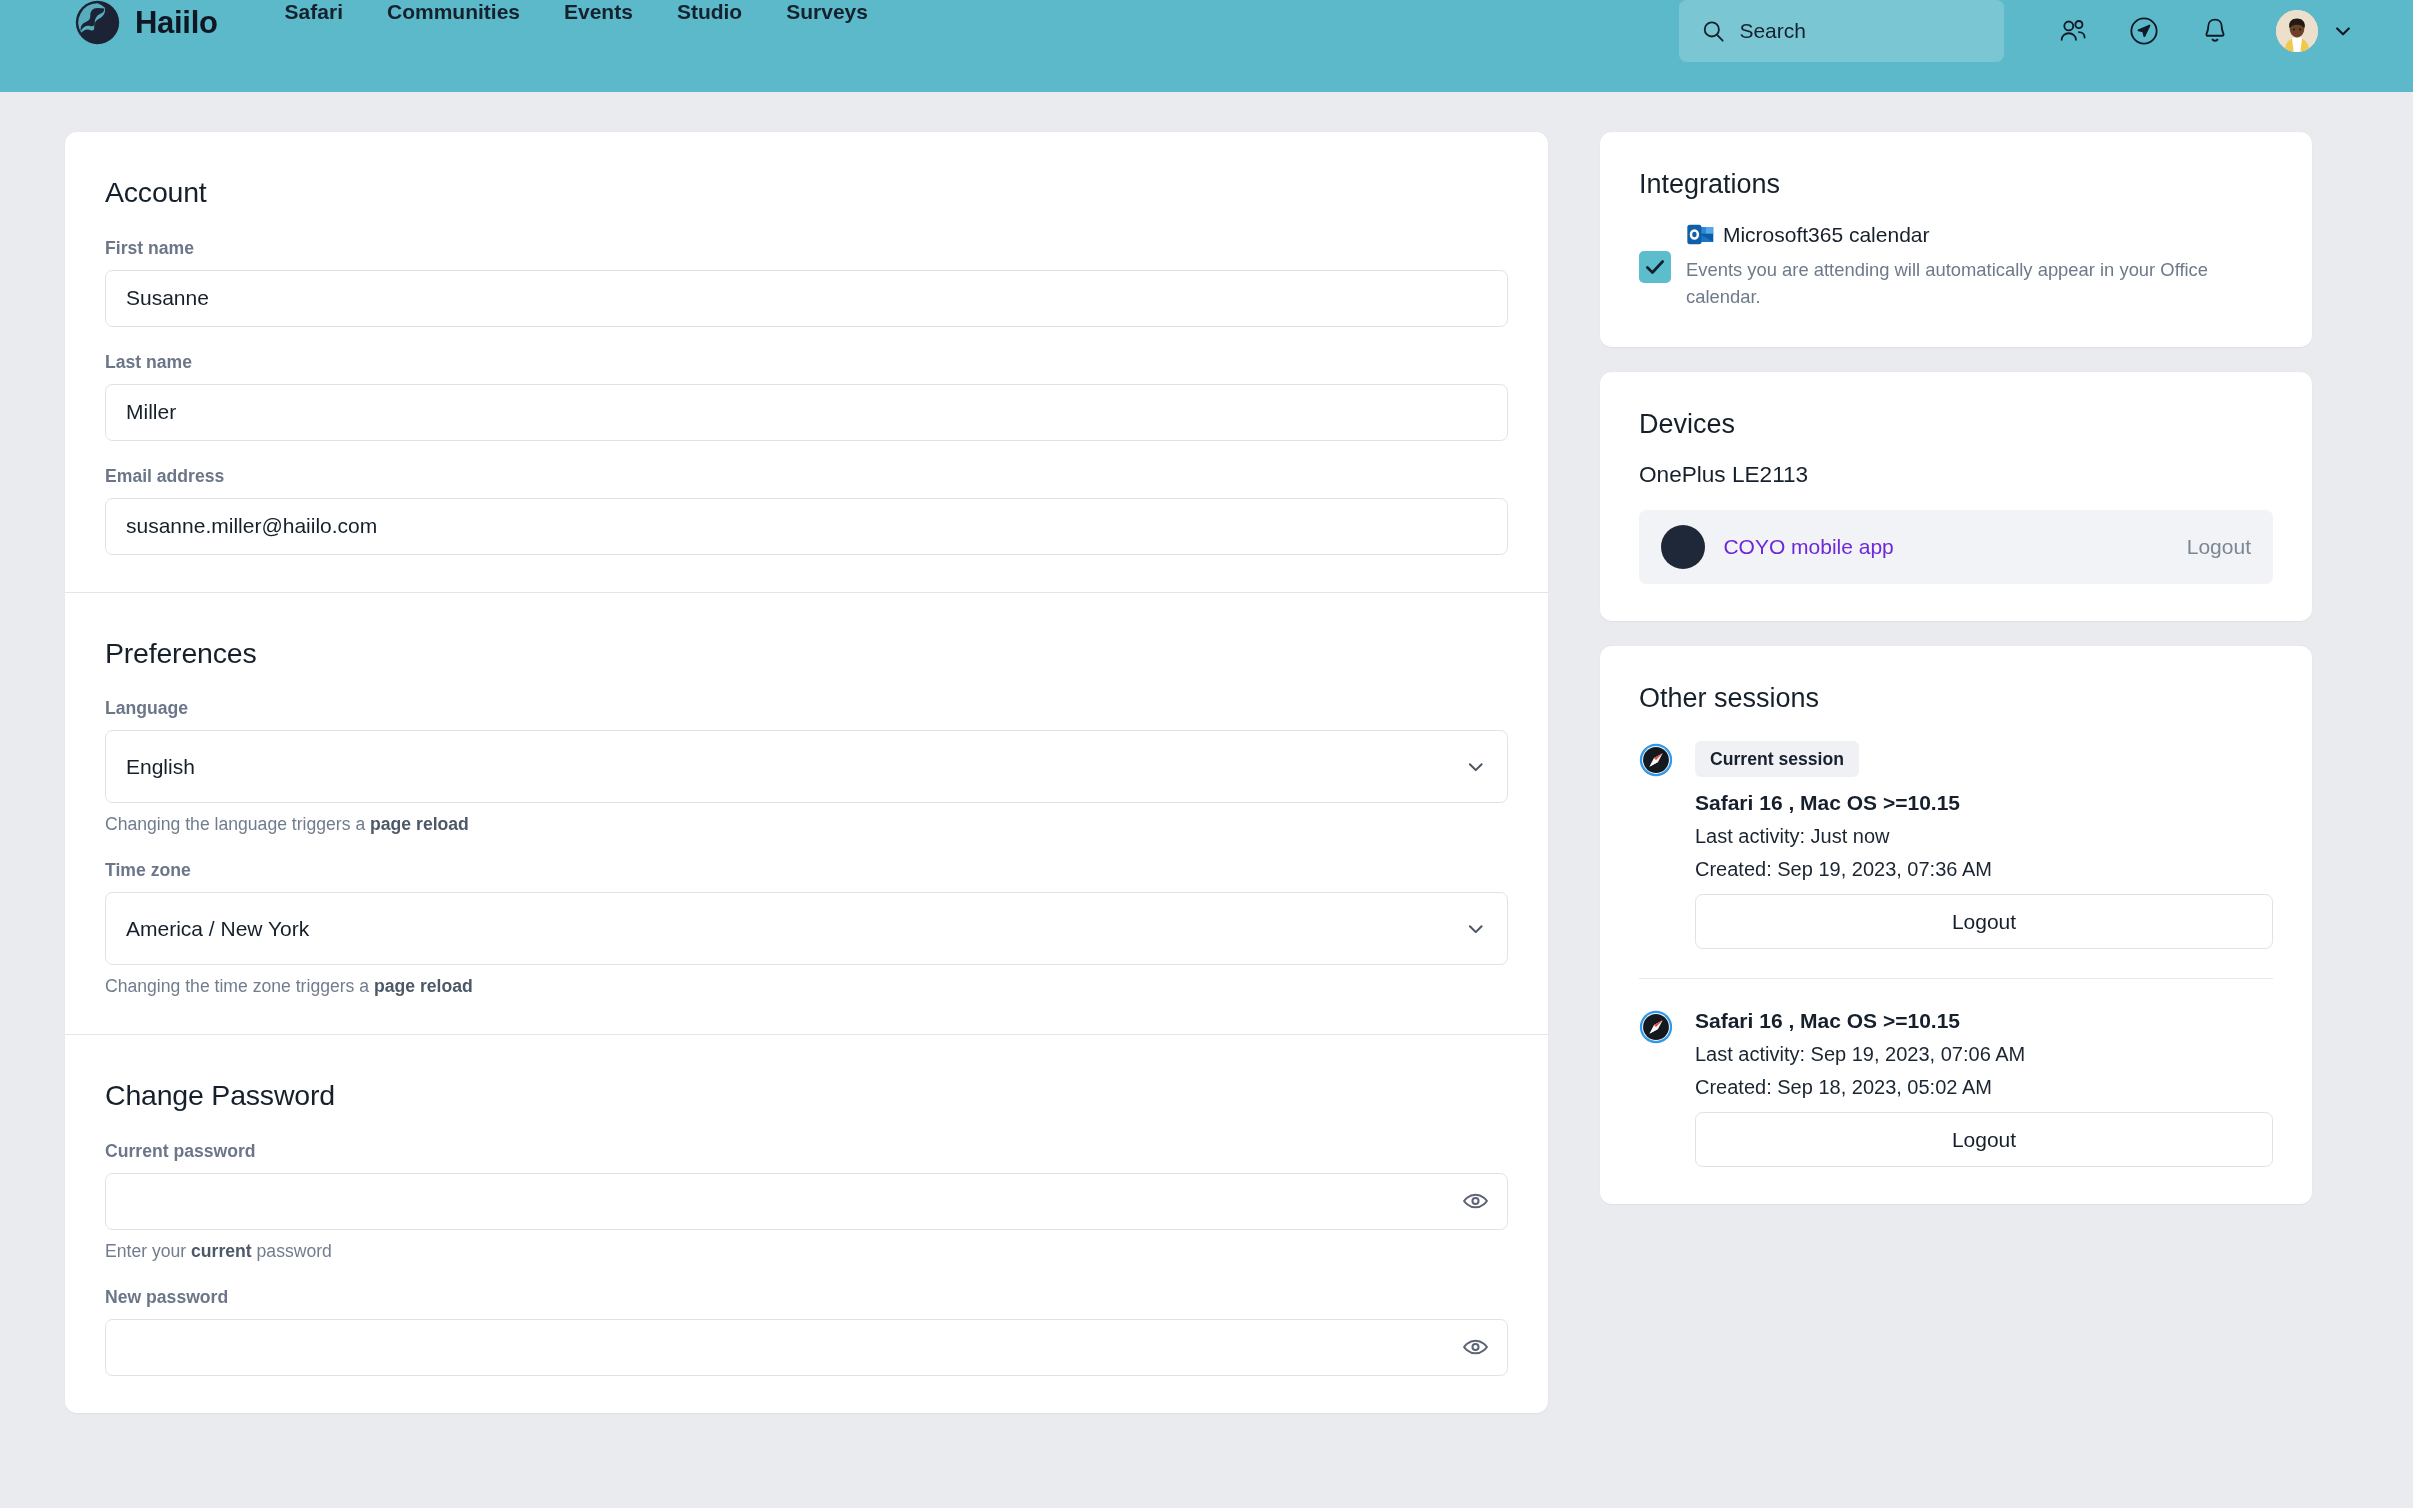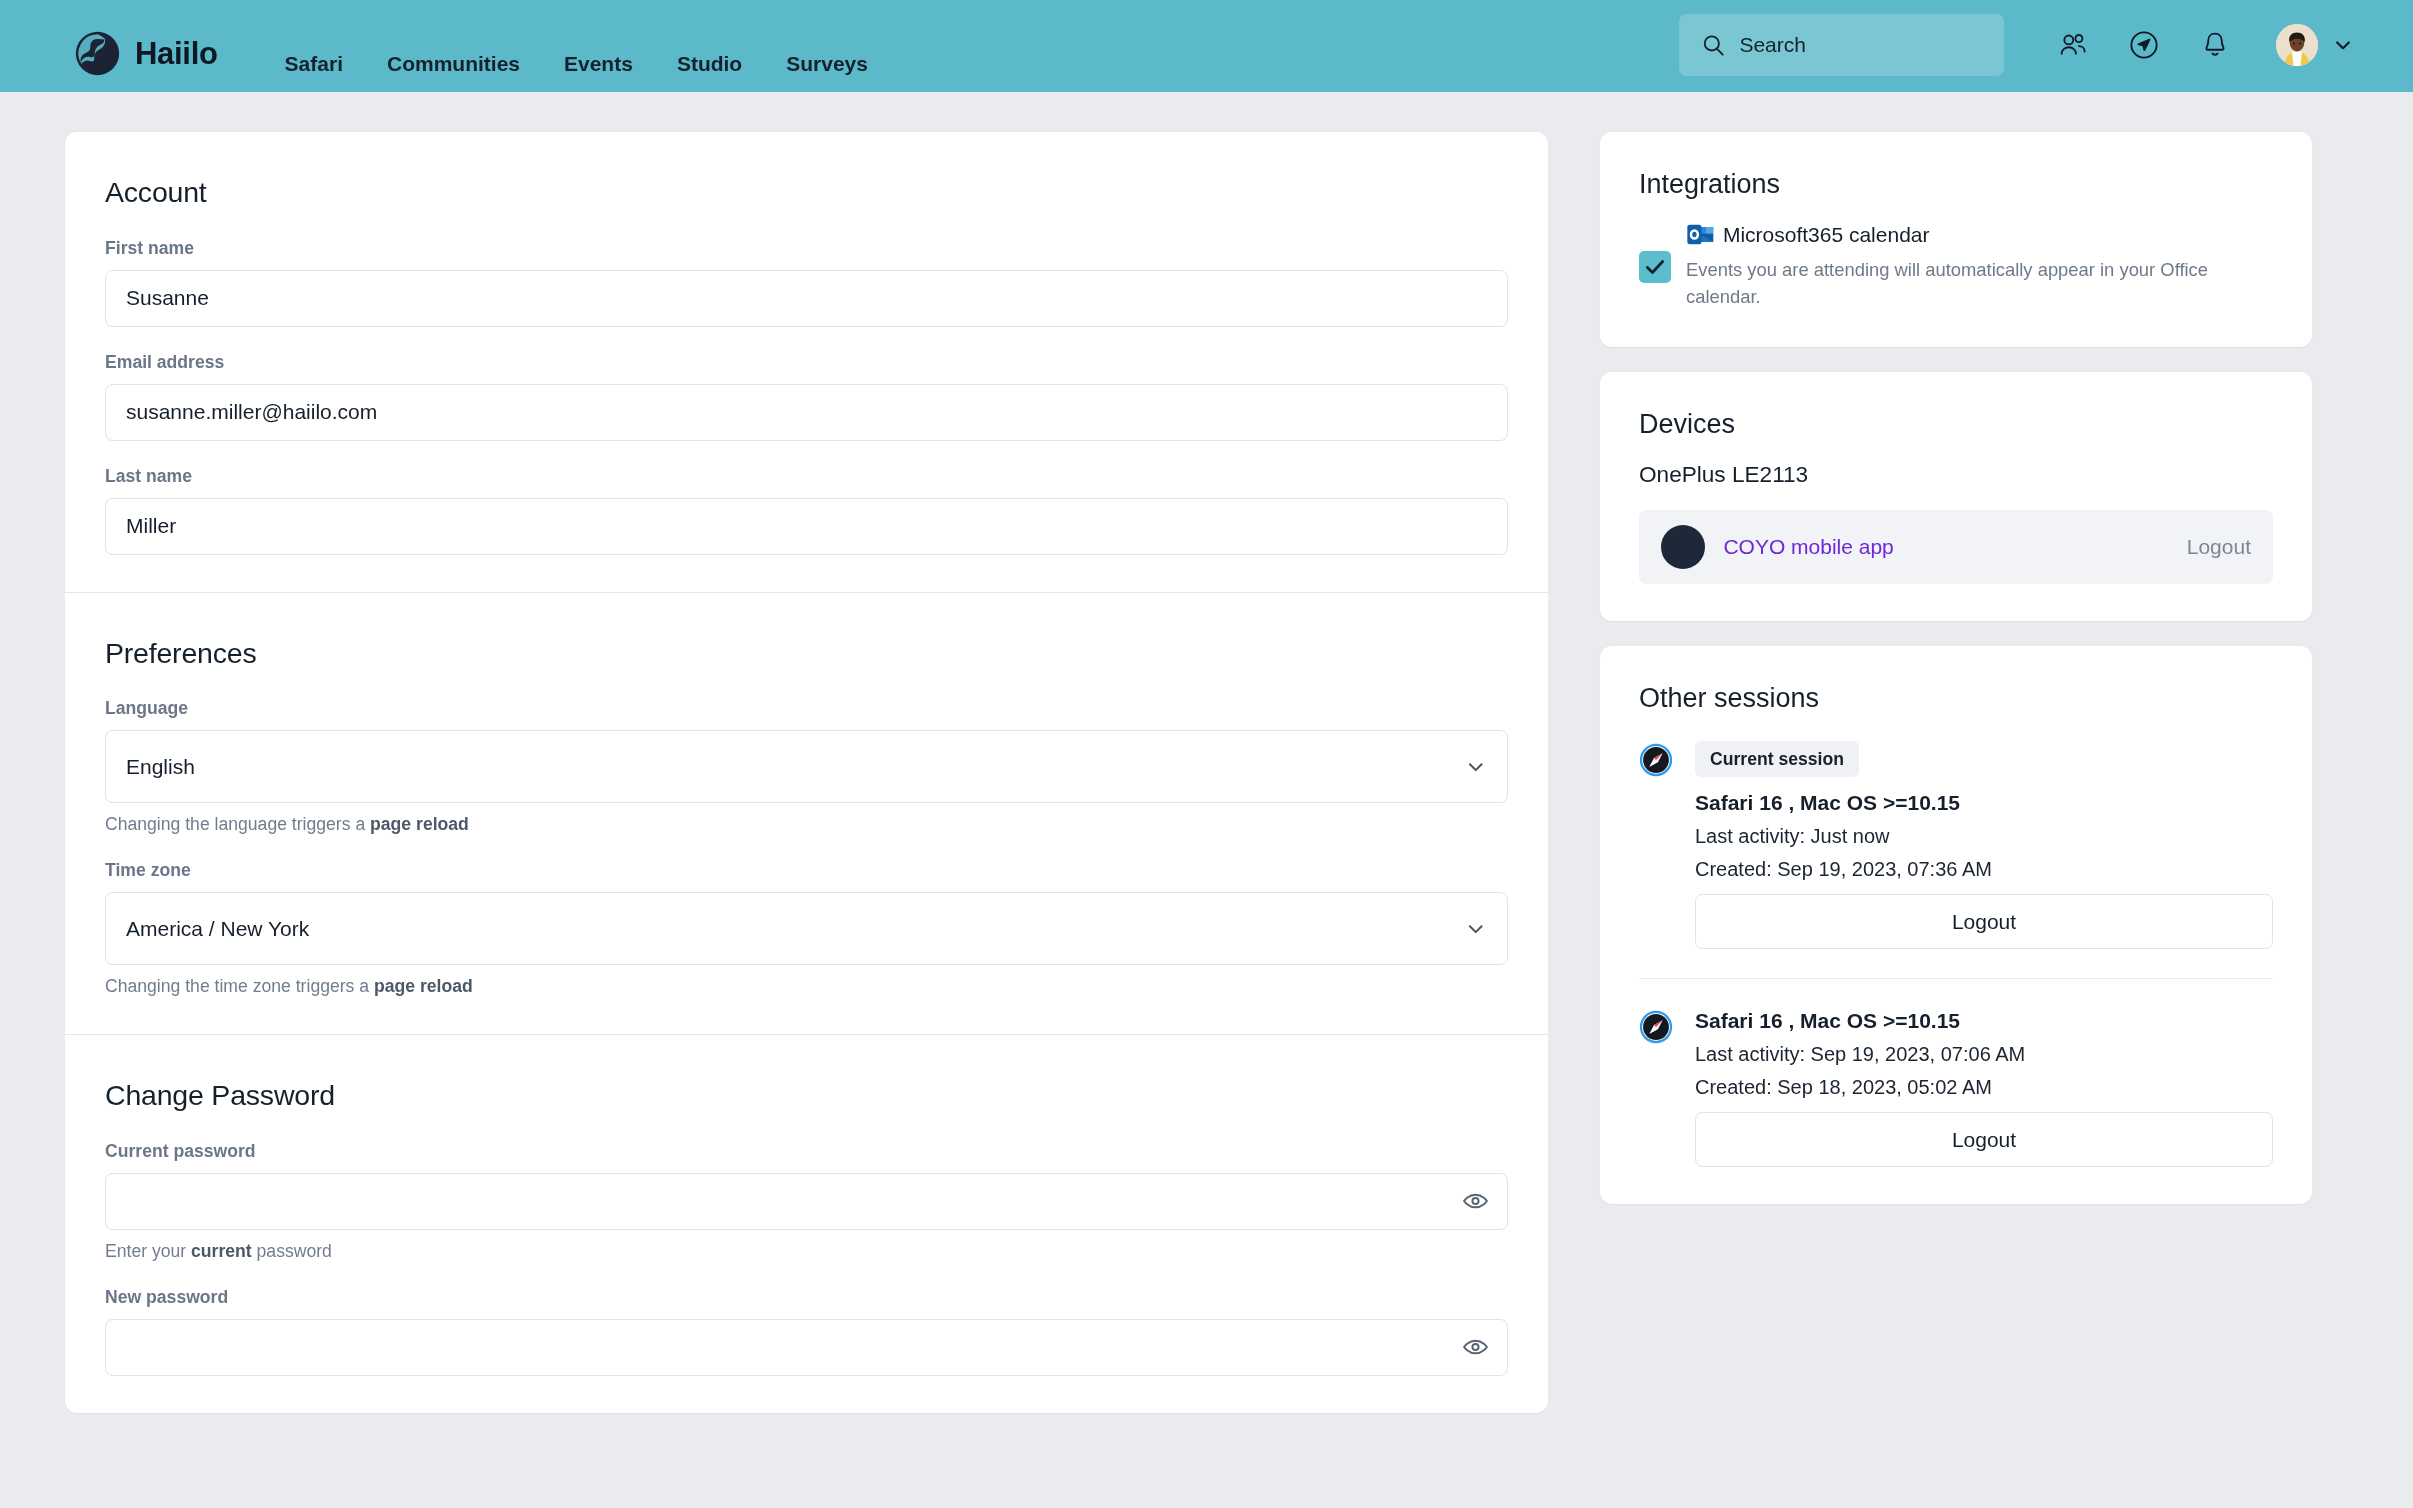--- a/index.html
+++ b/index.html
@@ -10,22 +10,22 @@
     background: #eaebef;
     font-family: "Liberation Sans", sans-serif;
     -webkit-font-smoothing: antialiased;
   }
 
   
   .topbar {
     height: 92px;
     background: #5cb9c9;
     display: flex;
-    align-items: flex-end;
-    padding: 0 60px 16px 75px;
+    align-items: flex-start;
+    padding: 0 60px 8px 75px;
     position: relative;
   }
   .brand {
     display: flex;
     align-items: center;
     gap: 15px;
     margin-right: 67px;
     cursor: pointer;
   }
   .logo-mark { width: 45px; height: 45px; display: block; }
@@ -323,27 +323,27 @@
 
       <div class="section">
         <div class="sec-title">Account</div>
 
         <div class="field">
           <span class="flabel">First name</span>
           <div class="input">Susanne</div>
         </div>
 
         <div class="field">
+          <span class="flabel">Last name</span>
+          <div class="input">Miller</div>
+        </div>
+
+        <div class="field">
           <span class="flabel">Email address</span>
           <div class="input">susanne.miller@haiilo.com</div>
-        </div>
-
-        <div class="field">
-          <span class="flabel">Last name</span>
-          <div class="input">Miller</div>
         </div>
       </div>
 
       <div class="section">
         <div class="sec-title">Preferences</div>
 
         <div class="field">
           <span class="flabel">Language</span>
           <div class="select">
             <span>English</span>

